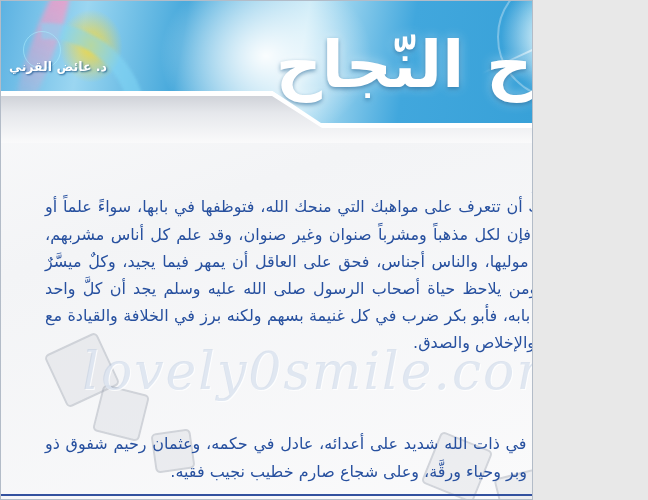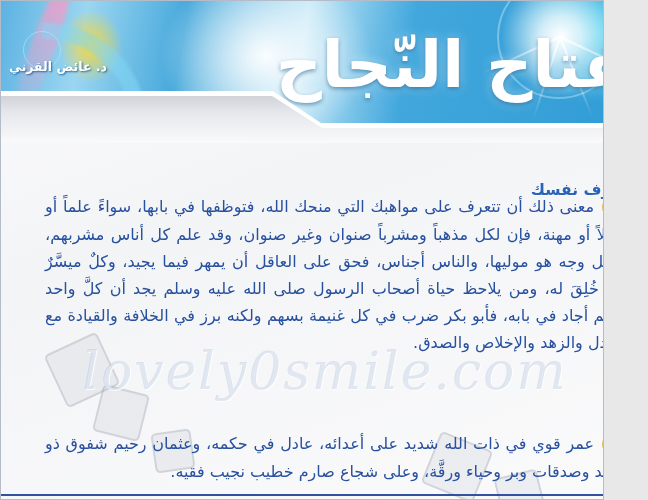--- a/index.html
+++ b/index.html
@@ -1,19 +1,19 @@
 <!DOCTYPE html>
 <html lang="ar"><head>
 <meta charset="utf-8">
 <style>
   * { margin:0; padding:0; box-sizing:border-box; }
   body { background:#e8e8e8; font-family:"DejaVu Sans", sans-serif; }
 
   .page {
-    position:relative; width:604px; height:500px; overflow:hidden;
+    position:relative; width:533px; height:500px; overflow:hidden;
     background:linear-gradient(160deg, #fbfbfc 0%, #f3f4f6 40%, #fafafb 100%);
     border:1px solid #b3bcc8;
     padding-left:24px;
   }
 
   
   .header { position:absolute; top:0; left:0; width:648px; height:142px; }
 
   .gray-band {
     position:absolute; top:88px; left:0; width:648px; height:54px;

